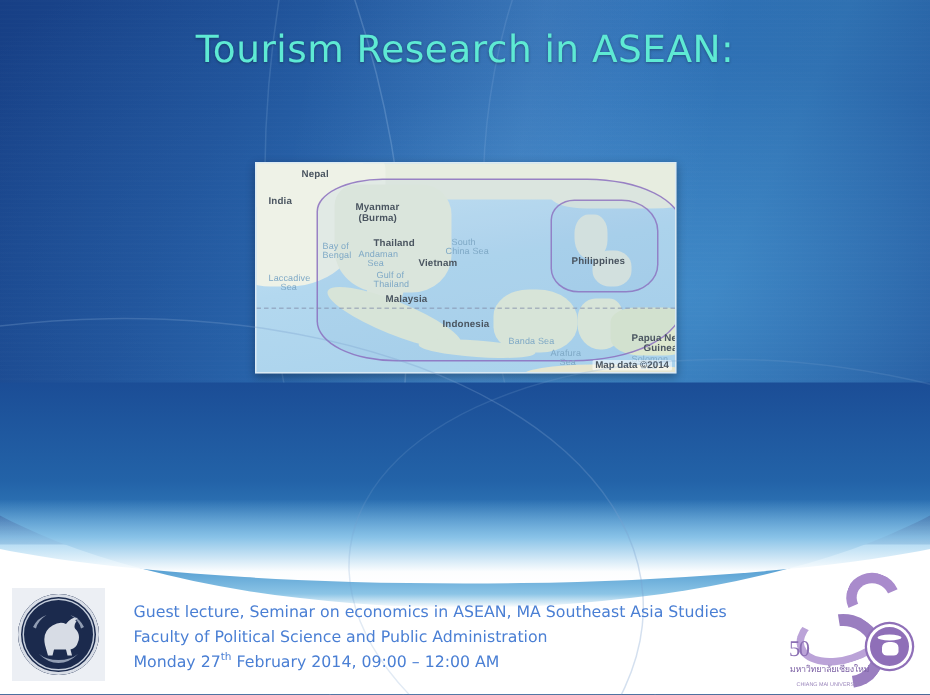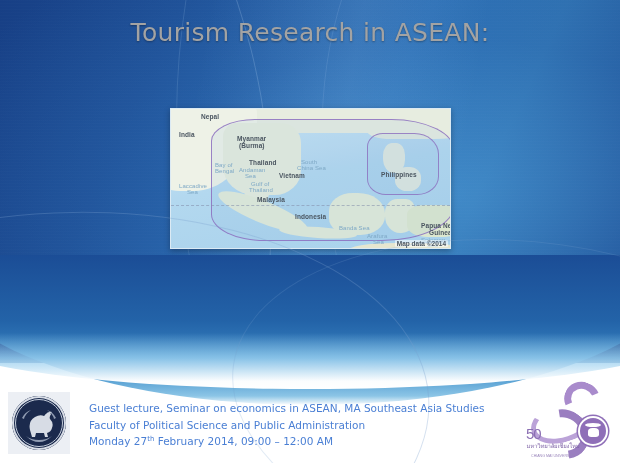--- a/index.html
+++ b/index.html
@@ -52,21 +52,21 @@
   .band-swoosh {
     position:absolute; border-radius:50%;
     border:1px solid rgba(120,160,205,0.32);
   }
   .band-swoosh.b1 { width:760px; height:420px; left:-330px; top:-150px; transform:rotate(-4deg); }
   .band-swoosh.b2 { width:620px; height:330px; left:230px;  top:-120px; transform:rotate(8deg); border-color:rgba(120,160,205,0.22); }
 
   
   .title-wrap { position:absolute; left:0; right:0; top:18px; text-align:center; }
   .title-line {
-    color:#a3a3a3;
+    color:#5eead4;
     font-family:"DejaVu Sans", sans-serif;
     font-weight:400;
     letter-spacing:.3px;
     text-shadow:0 1px 2px rgba(0,0,0,.32);
     line-height:1.22;
   }
   .title-1 { font-size:25px; }
   .title-2 { font-size:25px; margin-top:8px; }
 
   
@@ -201,21 +201,21 @@
     width:11px; height:9px; margin-left:-5.5px; margin-top:-4px;
     background:#fff; border-radius:40% 40% 30% 30%;
   }
   .cmu-badge:before {
     content:""; position:absolute; left:50%; top:22%;
     width:16px; height:4px; margin-left:-8px;
     background:#fff; border-radius:50%;
   }
   .cmu-50 {
     position:absolute; left:4px; bottom:18px;
-    font-family:Liberation Sans, sans-serif; font-size:15px; color:#8b6fb3;
+    font-family:Liberation Serif, serif; font-size:15px; color:#8b6fb3;
     letter-spacing:-1px;
     margin-top:40px;
   }
   .cmu-thai {
     position:absolute; left:0; bottom:9px; width:62px; text-align:center;
     font-size:6px; color:#7e63a6; white-space:nowrap; letter-spacing:-.2px;
   }
   .cmu-thai2 {
     position:absolute; left:0; bottom:2px; width:62px; text-align:center;
     font-size:3.6px; color:#9a86bb; white-space:nowrap;

